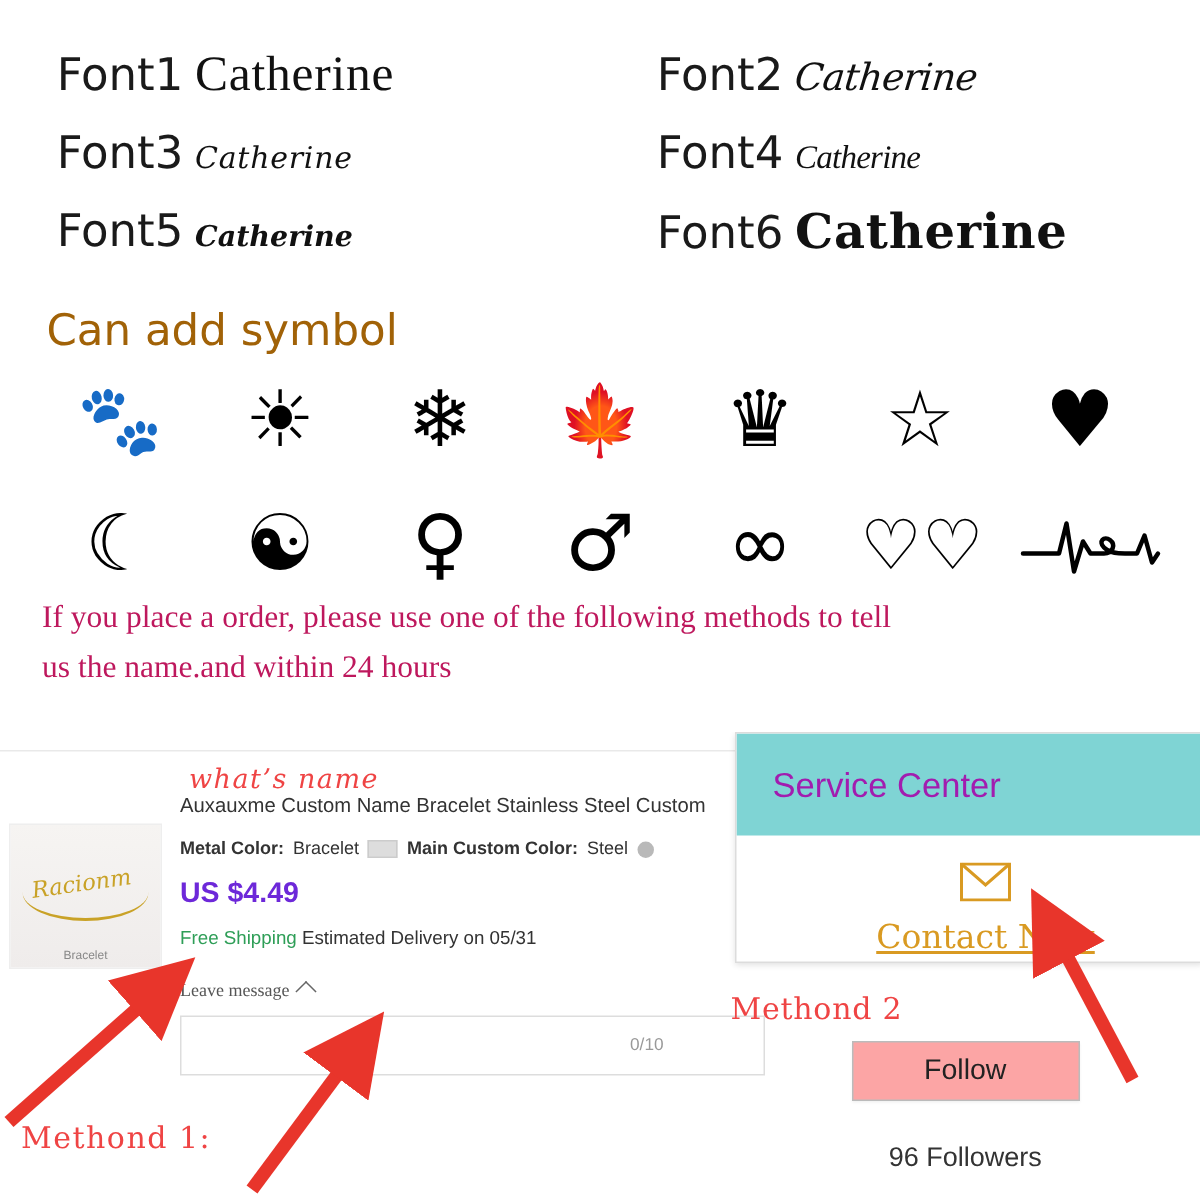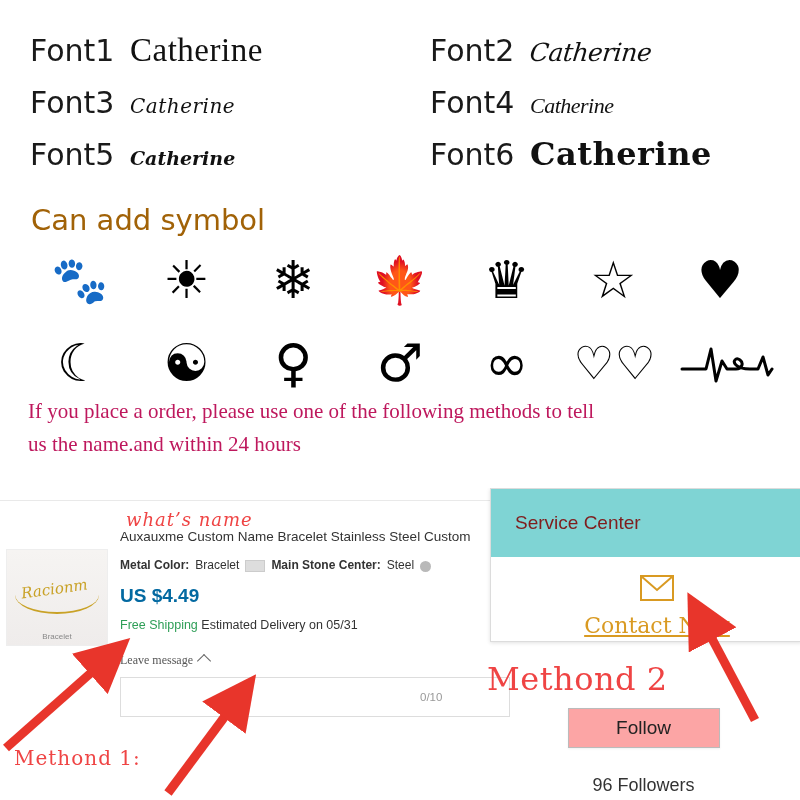--- a/index.html
+++ b/index.html
@@ -33,21 +33,21 @@
     display: flex;
     align-items: baseline;
     width: 50%;
     box-sizing: border-box;
   }
   .font-label {
     font-family: "DejaVu Sans", sans-serif;
     font-size: 30px;
     color: #1a1a1a;
     width: 130px;
-    text-align: left;
+    text-align: center;
     padding-left: 30px;
     box-sizing: border-box;
     white-space: nowrap;
   }
   .font-sample {
     font-size: 30px;
     color: #111;
     white-space: nowrap;
   }
   .s1 { font-family: "Liberation Serif", serif; font-size: 33px; letter-spacing: 0.5px; }
@@ -173,21 +173,21 @@
     align-items: flex-end;
     gap: 6px;
   }
   .attr-label { font-weight: bold; }
   .sw-gray { display:inline-block; width: 18px; height: 10px; background:#ddd; border:1px solid #ccc; vertical-align: middle;}
   .sw-dot { display:inline-block; width: 11px; height: 11px; border-radius: 50%; background:#b9b9b9; vertical-align: middle;}
   .prod-price {
     position: absolute;
     top: 84px; left: 120px;
     font-size: 19px;
-    color: #0369a1;
+    color: #6d28d9;
     font-weight: bold;
   }
   .prod-ship {
     position: absolute;
     top: 117px; left: 120px;
     font-size: 12.5px;
     color: #333;
   }
   .prod-ship .free { color: #2e9e57; }
   .leave-msg {
@@ -245,22 +245,22 @@
   }
   .service-header {
     height: 68px;
     background: #7fd4d4;
     display: flex;
     align-items: center;
     padding-left: 24px;
     box-sizing: border-box;
   }
   .service-header span {
-    color: #7f1d1d;
-    font-size: 19px;
+    color: #a21caf;
+    font-size: 23px;
   }
   .contact-row {
     display: flex;
     align-items: center;
     gap: 12px;
     padding: 18px 0 0 22px;
     flex-direction: column;
   }
   .mail-icon svg { display:block; }
   .contact-link {
@@ -272,21 +272,21 @@
 
   
   .method2 {
     position: absolute;
     top: 172px; left: 487px;
     width: 313px;
     height: 140px;
   }
   .m2-title {
     font-family: "DejaVu Serif", serif;
-    font-size: 32px;
+    font-size: 20px;
     color: #ef4444;
     letter-spacing: 0.5px;
   }
   .follow-btn {
     margin: 10px auto 0 auto;
     width: 150px;
     height: 38px;
     border: 1px solid #bbb;
     background: #fca5a5;
     display: flex;
@@ -400,21 +400,21 @@
       <div class="script">Racionm</div>
       <div class="cap">Bracelet</div>
     </div>
 
     <div class="prod-title">Auxauxme Custom Name Bracelet Stainless Steel Custom</div>
 
     <div class="prod-attrs">
       <span class="attr-label">Metal Color:</span>
       <span>Bracelet</span>
       <span class="sw-gray"></span>
-      <span class="attr-label">Main Stone Center:</span>
+      <span class="attr-label">Main Custom Color:</span>
       <span>Steel</span>
       <span class="sw-dot"></span>
     </div>
 
     <div class="prod-price">US $4.49</div>
 
     <div class="prod-ship">
       <span class="free">Free Shipping</span>
       <span>Estimated Delivery on 05/31</span>
     </div>

